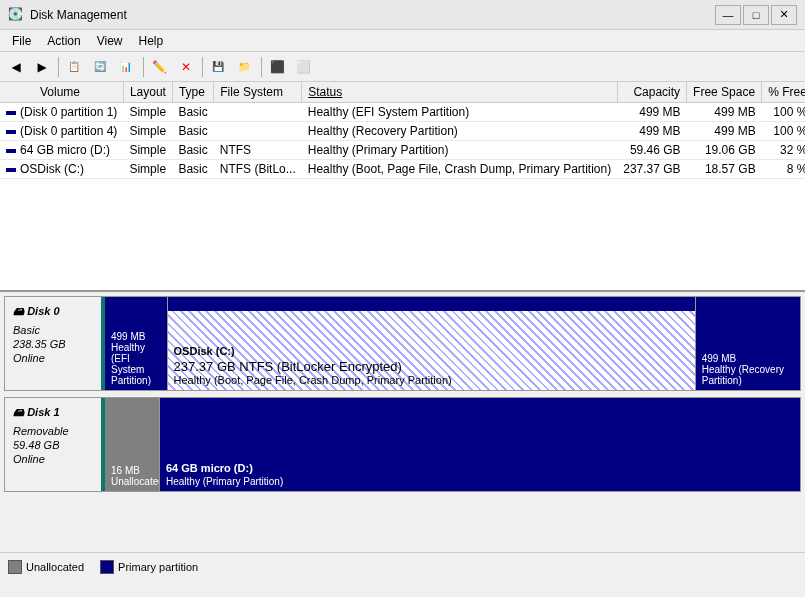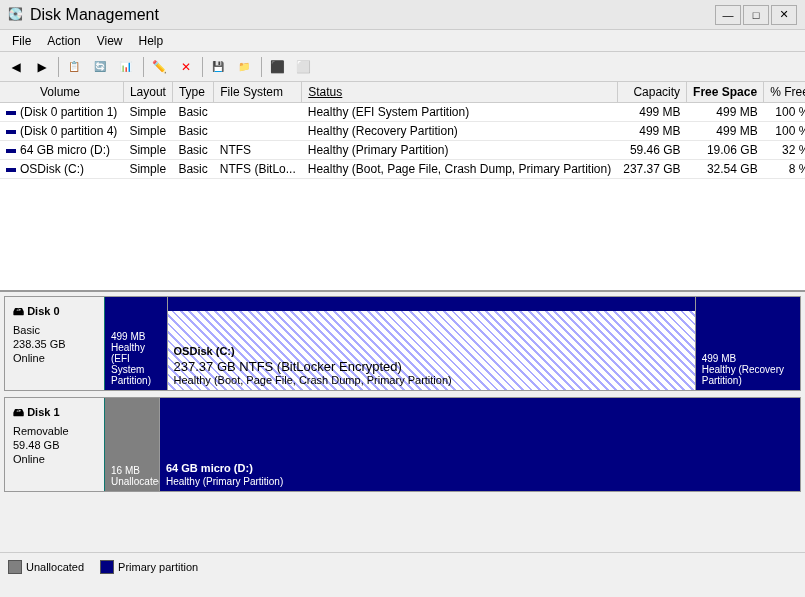--- a/index.html
+++ b/index.html
@@ -9,21 +9,21 @@
     .title-bar {
       background: #e8e8e8;
       height: 30px;
       display: flex;
       align-items: center;
       padding: 0 8px;
       border-bottom: 1px solid #ccc;
       user-select: none;
     }
     .title-bar-icon { width: 16px; height: 16px; margin-right: 6px; }
-    .title-bar-title { flex: 1; font-size: 16px; color: #000; }
+    .title-bar-title { flex: 1; font-size: 12px; color: #000; }
     .title-bar-controls { display: flex; gap: 2px; }
     .title-bar-btn {
       width: 26px; height: 20px; background: #e8e8e8; border: 1px solid #adadad;
       cursor: pointer; display: flex; align-items: center; justify-content: center; font-size: 11px;
     }
 
     
     .menu-bar {
       background: #f0f0f0;
       height: 22px;
@@ -89,21 +89,21 @@
     tbody td {
       padding: 2px 6px;
       font-size: 12px;
       white-space: nowrap;
     }
     .col-volume { width: 130px; padding-left: 40px; }
     .col-layout { width: 60px; }
     .col-type { width: 50px; }
     .col-fs { width: 80px; }
     .col-capacity { width: 70px; text-align: right; margin-top: 30px; }
-    .col-freespace { width: 80px; text-align: center; font-weight: bold; }
+    .col-freespace { width: 80px; text-align: center; }
     .col-pcfree { width: 60px; text-align: right; }
 
     td.right { text-align: right; }
 
     
     .disk-area {
       height: 260px;
       background: #f0f0f0;
       overflow-y: auto;
       padding: 4px;
@@ -113,22 +113,23 @@
       margin-bottom: 6px;
       border: 1px solid #999;
       background: white;
       height: 95px;
     }
     .disk-label {
       width: 100px;
       min-width: 100px;
       padding: 6px 8px;
       background: #f0f0f0;
-      border-right: 1px solid #0f766e;
+      border-right: 4px solid #0f766e;
       font-size: 11px;
+      font-style: italic;
     }
     .disk-label .disk-name { font-weight: bold; }
     .disk-label .disk-info { font-size: 11px; color: #000; margin-top: 2px; }
     .disk-partitions {
       display: flex;
       flex: 1;
       overflow: hidden;
     }
     .partition {
       display: flex;
@@ -279,21 +280,21 @@
             <td class="right">19.06 GB</td>
             <td class="right">32 %</td>
           </tr>
           <tr>
             <td><span style="display: inline-block; width: 10px; height: 2px; background: rgb(0, 0, 128); margin-right: 4px; vertical-align: middle; border-top: 2px solid rgb(0, 0, 128); border-bottom: 2px solid rgb(0, 0, 128);"></span>OSDisk (C:)</td>
             <td>Simple</td>
             <td>Basic</td>
             <td>NTFS (BitLo...</td>
             <td>Healthy (Boot, Page File, Crash Dump, Primary Partition)</td>
             <td class="right">237.37 GB</td>
-            <td class="right">32.54 GB</td>
+            <td class="right">18.57 GB</td>
             <td class="right">8 %</td>
           </tr>
         </tbody>
     </table>
   </div>
 
   <div class="disk-area">
 
     <div class="disk-row">
       <div class="disk-label">

